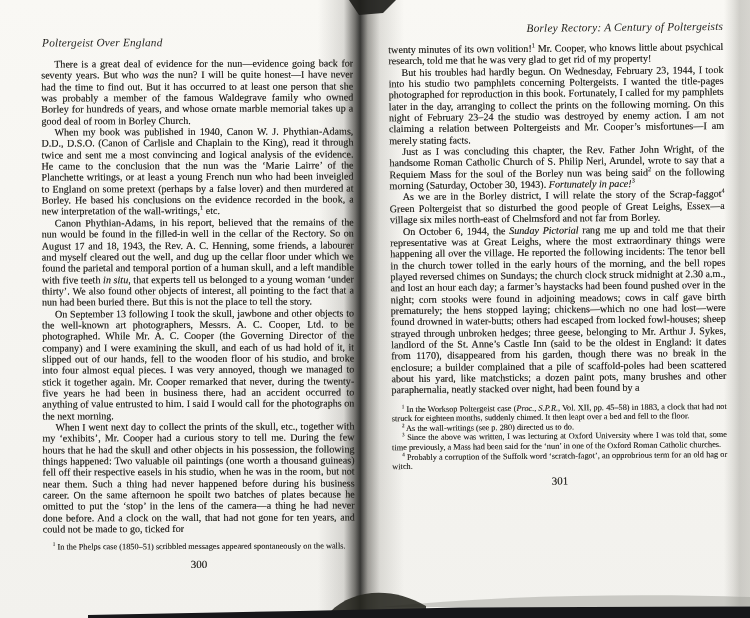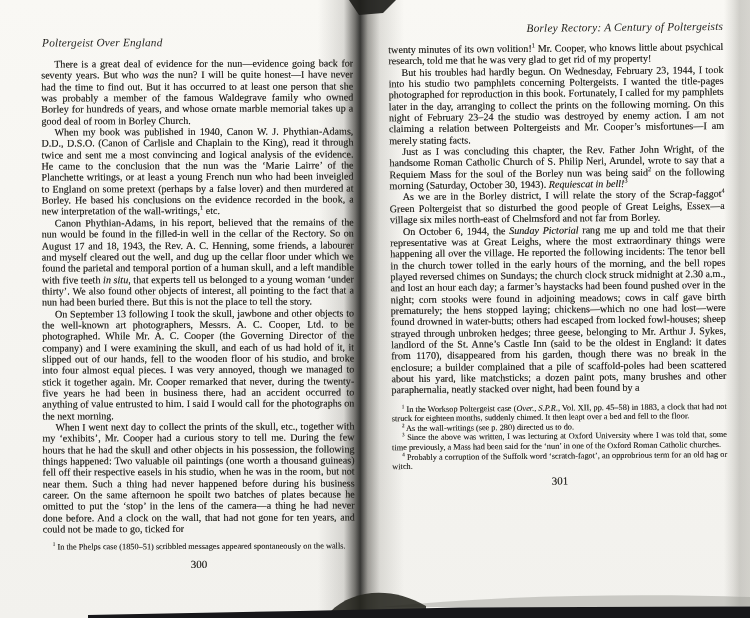--- a/index.html
+++ b/index.html
@@ -89,26 +89,26 @@
         <p class="fnote indent"><sup>1</sup> In the Phelps case (1850–51) scribbled messages appeared spontaneously on the walls.</p>
       </div>
     <div class="page-number">300</div>
   </div>
 
   <div class="page-content right-content">
     <div class="running-head right">Borley Rectory: A Century of Poltergeists</div>
     <div class="body-text">
         <p class="para">twenty minutes of its own volition!<sup>1</sup> Mr. Cooper, who knows little about psychical research, told me that he was very glad to get rid of my property!</p>
         <p class="para indent">But his troubles had hardly begun. On Wednesday, February 23, 1944, I took into his studio two pamphlets concerning Poltergeists. I wanted the title-pages photographed for reproduction in this book. Fortunately, I called for my pamphlets later in the day, arranging to collect the prints on the following morning. On this night of February 23–24 the studio was destroyed by enemy action. I am not claiming a relation between Poltergeists and Mr. Cooper’s misfortunes—I am merely stating facts.</p>
-        <p class="para indent">Just as I was concluding this chapter, the Rev. Father John Wright, of the handsome Roman Catholic Church of S. Philip Neri, Arundel, wrote to say that a Requiem Mass for the soul of the Borley nun was being said<sup>2</sup> on the following morning (Saturday, October 30, 1943). <i>Requiescat in bell!</i><sup>3</sup></p>
+        <p class="para indent">Just as I was concluding this chapter, the Rev. Father John Wright, of the handsome Roman Catholic Church of S. Philip Neri, Arundel, wrote to say that a Requiem Mass for the soul of the Borley nun was being said<sup>2</sup> on the following morning (Saturday, October 30, 1943). <i>Fortunately in pace!</i><sup>3</sup></p>
         <p class="para indent">As we are in the Borley district, I will relate the story of the Scrap-faggot<sup>4</sup> Green Poltergeist that so disturbed the good people of Great Leighs, Essex—a village six miles north-east of Chelmsford and not far from Borley.</p>
         <p class="para indent">On October 6, 1944, the <i>Sunday Pictorial</i> rang me up and told me that their representative was at Great Leighs, where the most extraordinary things were happening all over the village. He reported the following incidents: The tenor bell in the church tower tolled in the early hours of the morning, and the bell ropes played reversed chimes on Sundays; the church clock struck midnight at 2.30 a.m., and lost an hour each day; a farmer’s haystacks had been found pushed over in the night; corn stooks were found in adjoining meadows; cows in calf gave birth prematurely; the hens stopped laying; chickens—which no one had lost—were found drowned in water-butts; others had escaped from locked fowl-houses; sheep strayed through unbroken hedges; three geese, belonging to Mr. Arthur J. Sykes, landlord of the St. Anne’s Castle Inn (said to be the oldest in England: it dates from 1170), disappeared from his garden, though there was no break in the enclosure; a builder complained that a pile of scaffold-poles had been scattered about his yard, like matchsticks; a dozen paint pots, many brushes and other paraphernalia, neatly stacked over night, had been found by a</p>
       </div>
     <div class="footnotes">
-        <p class="fnote indent"><sup>1</sup> In the Worksop Poltergeist case (<i>Over., S.P.R.</i>, Vol. XII, pp. 45–58) in 1883, a clock that had not struck for eighteen months, suddenly chimed. It then leapt over a bed and fell to the floor.</p>
+        <p class="fnote indent"><sup>1</sup> In the Worksop Poltergeist case (<i>Proc., S.P.R.</i>, Vol. XII, pp. 45–58) in 1883, a clock that had not struck for eighteen months, suddenly chimed. It then leapt over a bed and fell to the floor.</p>
         <p class="fnote indent"><sup>2</sup> As the wall-writings (see p. 280) directed us to do.</p>
         <p class="fnote indent"><sup>3</sup> Since the above was written, I was lecturing at Oxford University where I was told that, some time previously, a Mass had been said for the ‘nun’ in one of the Oxford Roman Catholic churches.</p>
         <p class="fnote indent"><sup>4</sup> Probably a corruption of the Suffolk word ‘scratch-fagot’, an opprobrious term for an old hag or witch.</p>
       </div>
     <div class="page-number">301</div>
   </div>
 
   <div class="gutter-shadow"></div>
   <div class="fore-edge"></div>
 

